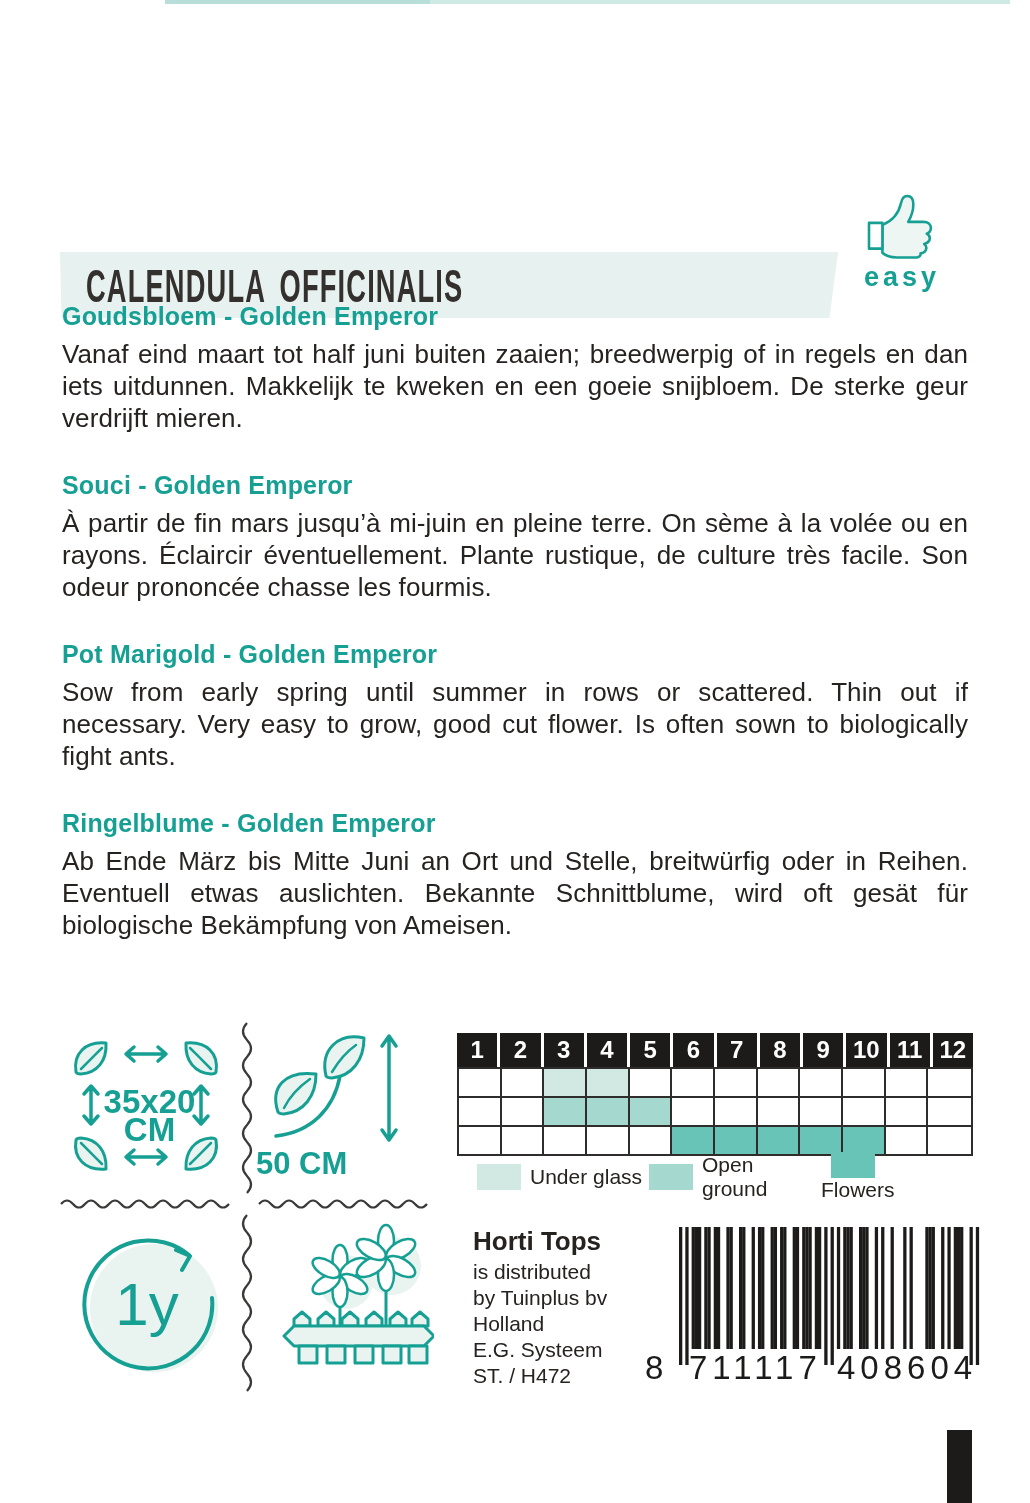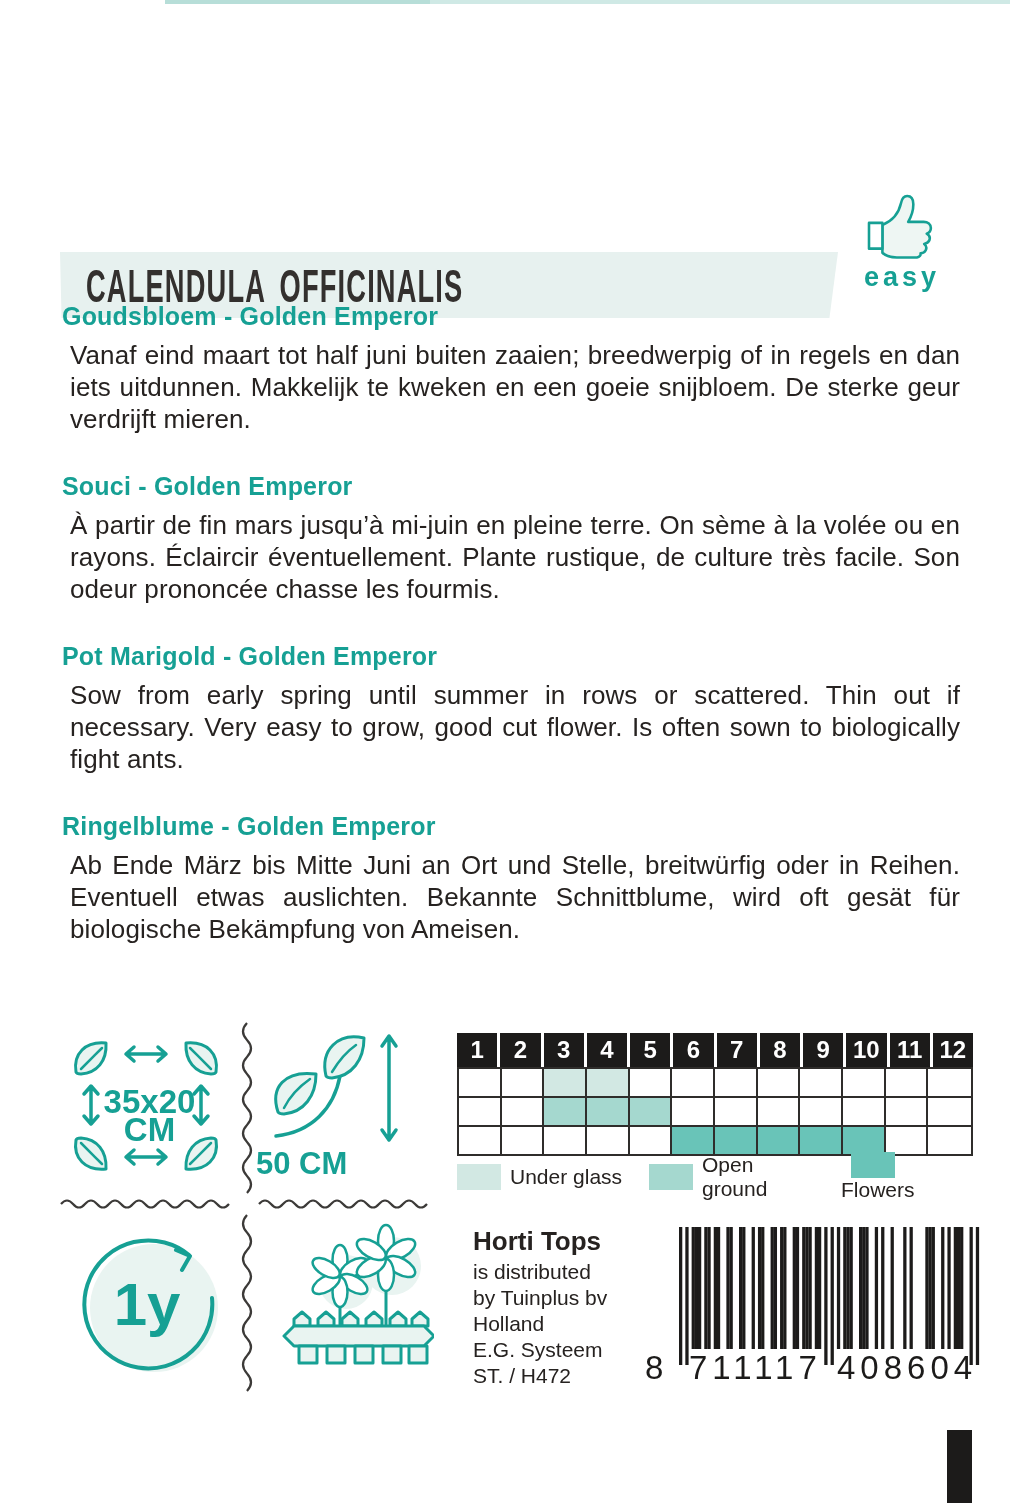--- a/index.html
+++ b/index.html
@@ -13,21 +13,21 @@
           clip-path:polygon(0 0,100% 0,98.9% 100%,0.2% 100%);display:flex;align-items:center;margin-top:40px;}
   .banner h1{margin:0 0 0 26px;font-size:47px;font-weight:600;color:#33302e;letter-spacing:2px;word-spacing:10px;
              transform:scaleX(0.58);transform-origin:0 50%;white-space:nowrap;}
   
   .easy{position:absolute;left:856px;top:194px;width:92px;text-align:center;}
   .easy-label{font-size:27px;font-weight:700;color:var(--accent);letter-spacing:4px;margin-top:-2px;}
   
   .sections{position:absolute;left:62px;top:302px;width:906px;}
   .section{margin-bottom:37px;}
   .section h2{margin:0 0 7px 0;font-size:25px;font-weight:700;color:var(--accent);letter-spacing:0.2px;}
-  .section p{margin:8px;font-size:26px;line-height:32px;text-align:justify;letter-spacing:0.1px;color:var(--ink);}
+  .section p{margin:0;font-size:26px;line-height:32px;text-align:justify;letter-spacing:0.1px;color:var(--ink);}
   
   .stk{fill:none;stroke:var(--accent);stroke-width:3.5;stroke-linecap:round;stroke-linejoin:round;}
   .stk2{stroke-width:2.5;}
   .fmint{fill:var(--mint);stroke:var(--accent);stroke-width:3;stroke-linejoin:round;}
   .fwhite{fill:#fff;stroke:var(--accent);stroke-width:2.5;stroke-linejoin:round;}
   .wavy{fill:none;stroke:#3c3a38;stroke-width:2.2;}
   .icon-abs{position:absolute;}
   
   .spacing-wrap{position:absolute;left:62px;top:1030px;width:175px;height:152px;}
   .spacing-text{position:absolute;left:0;top:58px;width:100%;text-align:center;
@@ -38,29 +38,29 @@
                 color:var(--accent);font-weight:700;font-size:31px;}
   
   .cal{position:absolute;left:457px;top:1033px;width:516px;}
   .cal-head{display:grid;grid-template-columns:repeat(12,1fr);gap:3px;height:34px;}
   .cal-head .mh{background:var(--month-header-bg);color:#fff;font-weight:700;font-size:24px;
                 display:flex;align-items:center;justify-content:center;}
   .cal-body{display:grid;grid-template-columns:repeat(12,1fr);border:2px solid var(--table-line);border-top-width:2px;}
   .cal-body .cc{height:27px;border-right:2px solid var(--table-line);border-bottom:2px solid var(--table-line);background:#fff;}
   .cal-body .cc:nth-child(12n){border-right:none;}
   .cal-body .cc:nth-child(n+25){border-bottom:none;}
-  .legend{position:absolute;left:457px;top:1152px;width:520px;display:flex;align-items:center;gap:20px;}
+  .legend{position:absolute;left:477px;top:1152px;width:520px;display:flex;align-items:center;}
   .legend-item{display:flex;align-items:center;width:172px;}
   .legend-item:last-child{width:auto;flex-direction:column;}
   .swatch{width:44px;height:26px;margin-right:9px;flex:none;}
   .legend-label{font-size:21px;color:var(--ink);}
   
   .annual-wrap{position:absolute;left:72px;top:1226px;width:156px;height:156px;}
   .annual-label{position:absolute;left:0;top:44px;width:150px;text-align:center;
-                font-size:60px;font-weight:700;color:var(--accent);}
+                font-size:60px;font-weight:400;color:var(--accent);}
   .flowers-wrap{position:absolute;left:282px;top:1220px;width:152px;height:146px;}
   
   .dist{position:absolute;left:473px;top:1226px;width:195px;font-size:21px;line-height:26px;color:var(--ink);}
   .dist .brand{font-weight:700;font-size:26px;line-height:30px;margin-bottom:3px;}
   
   .barcode{position:absolute;left:645px;top:1227px;width:334px;height:158px;}
   .barcode svg{position:absolute;left:34px;top:0;}
   .barcode svg rect{fill:var(--bar-black);}
   .bc-digit{position:absolute;top:122px;font-size:33px;color:var(--bar-black);}
   .bc-prefix{left:0;width:30px;}

